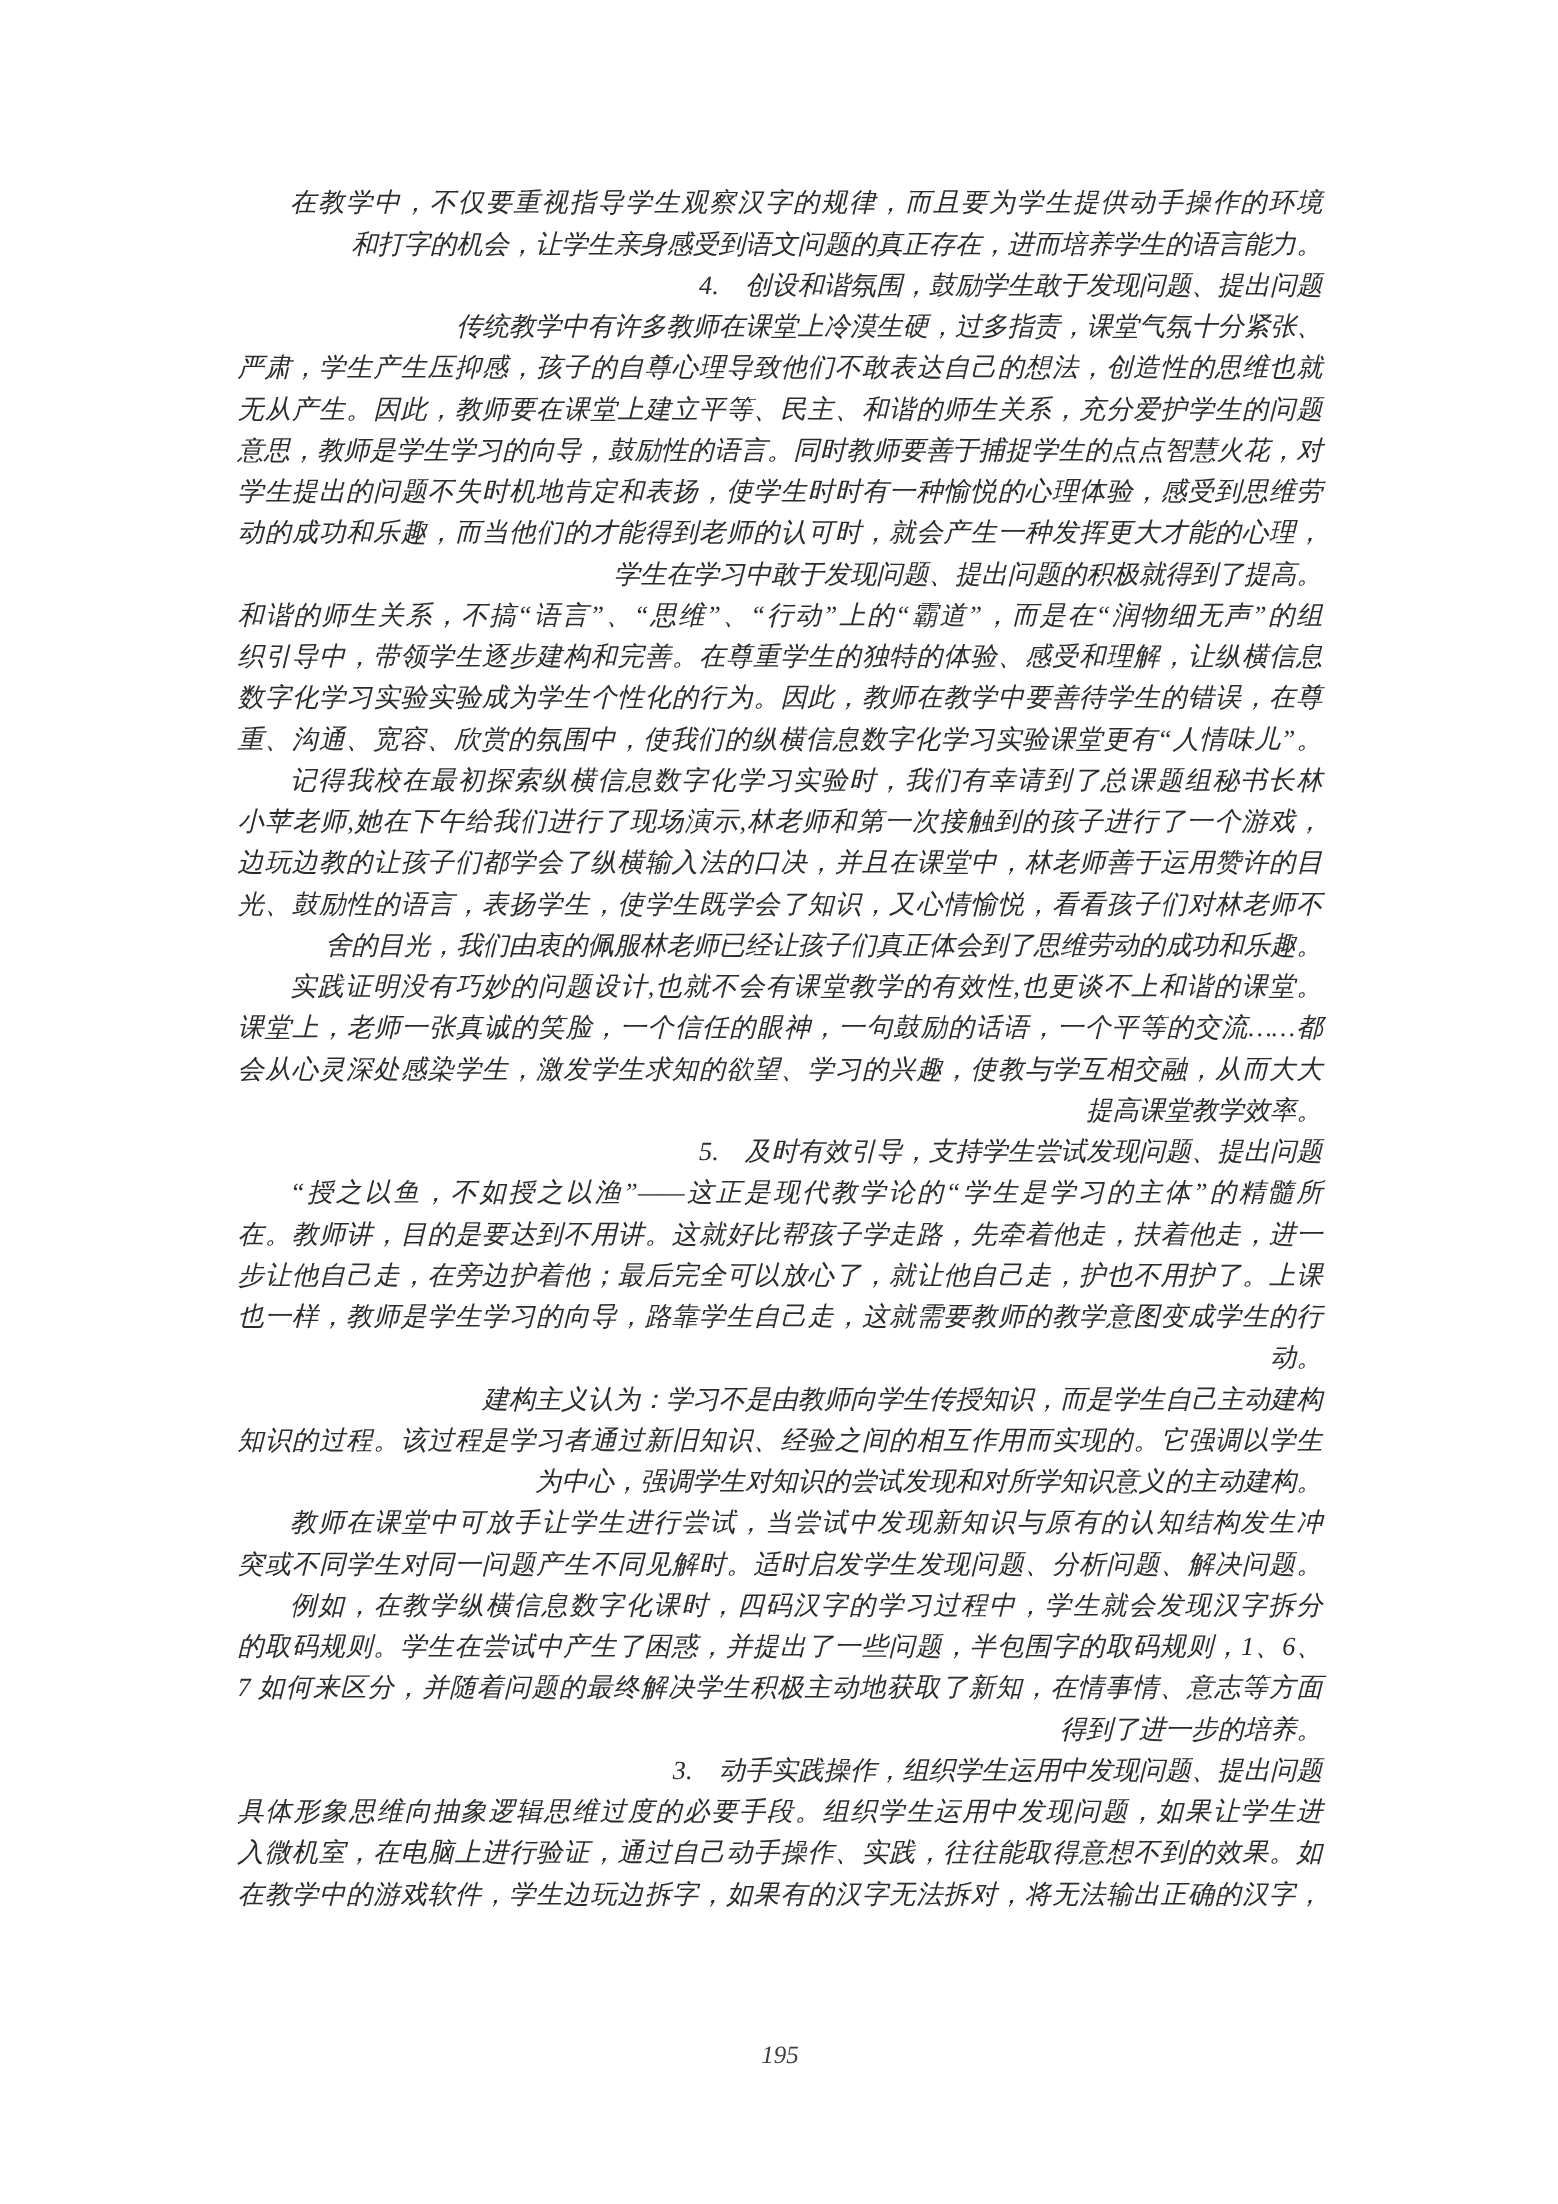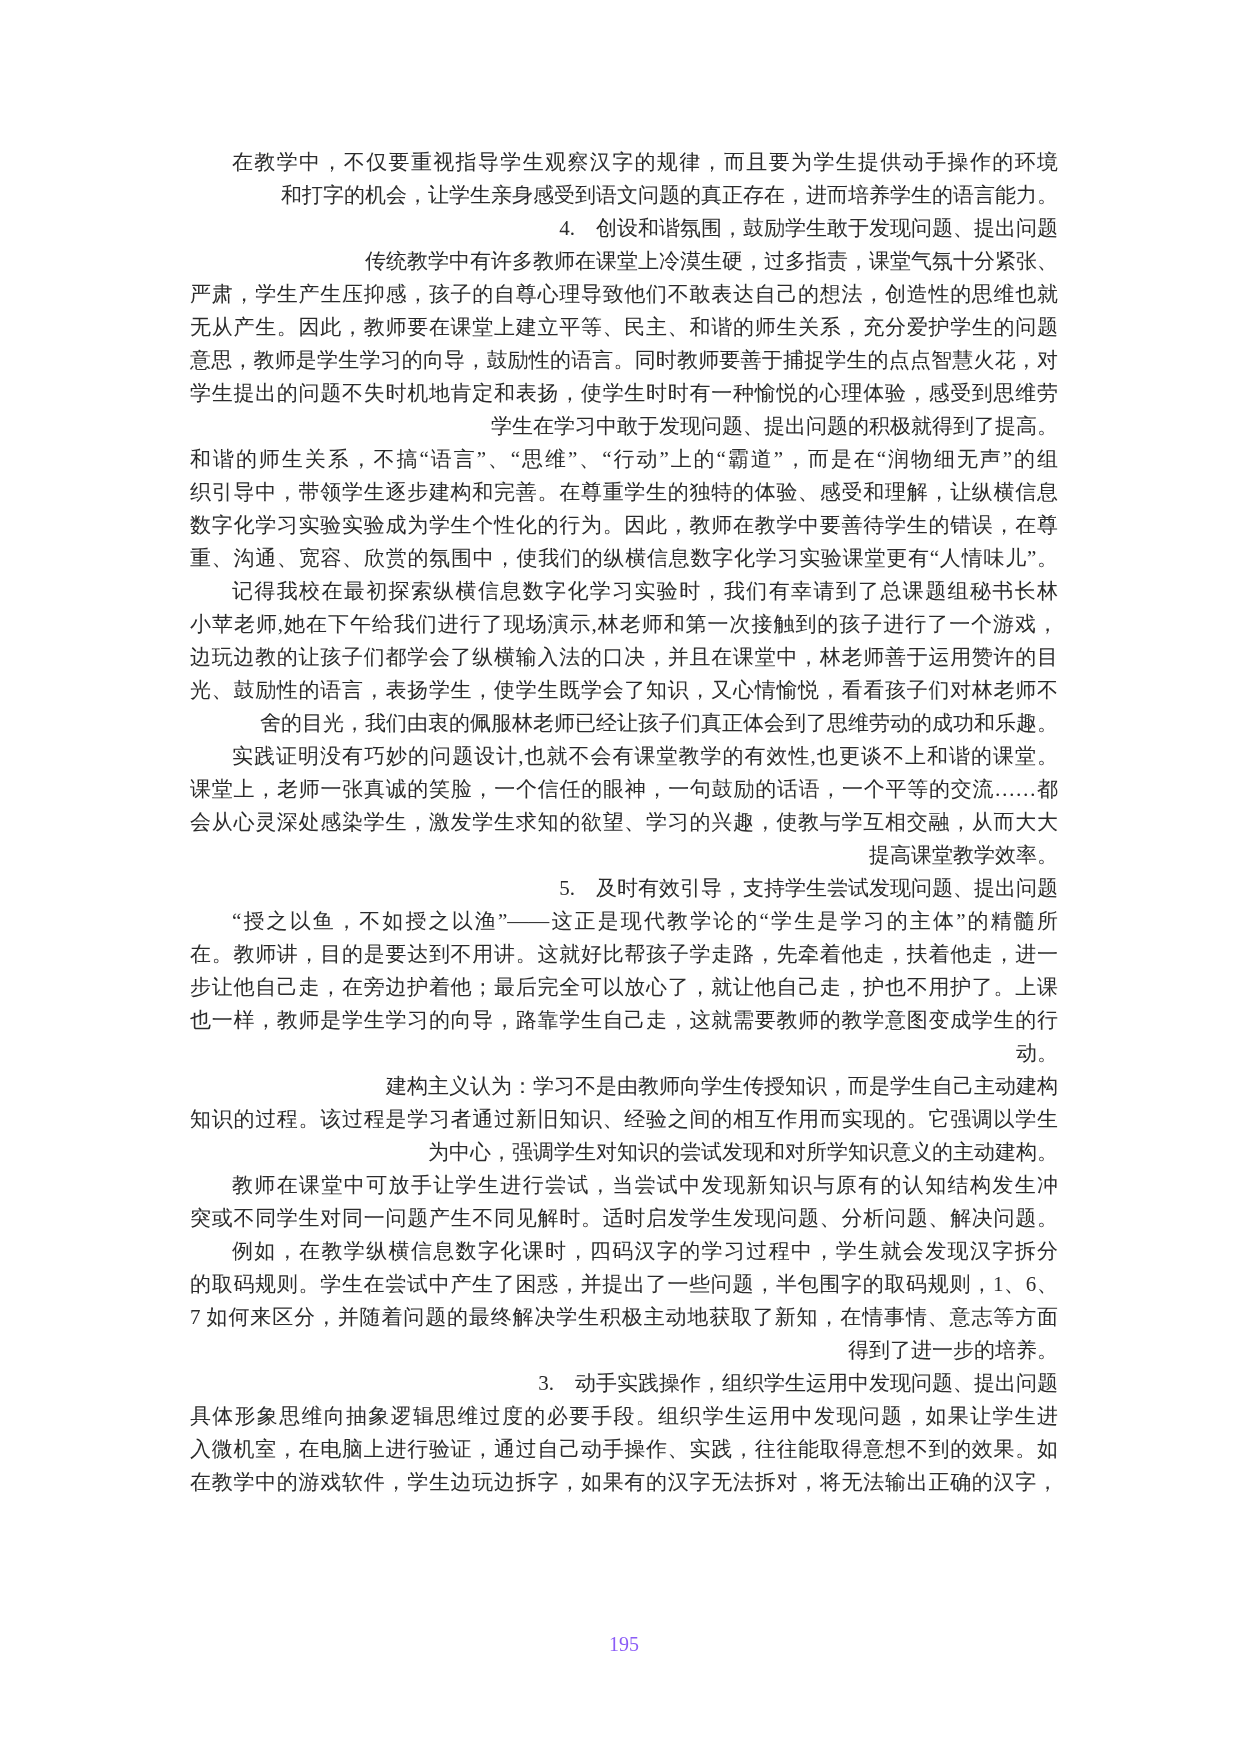--- a/index.html
+++ b/index.html
@@ -8,20 +8,21 @@
     background: #ffffff;
   }
   .page {
     position: relative;
     width: 1246px;
     height: 1763px;
     background: #ffffff;
     overflow: hidden;
     font-family: "Liberation Serif", "DejaVu Serif", serif;
     color: #2b2b2b;
+    font-style: italic;
   }
   .text-block {
     position: absolute;
     left: 190px;
     top: 146px;
     width: 868px;
     font-size: 21px;
     line-height: 33px;
     letter-spacing: 0;
   }
@@ -35,36 +36,37 @@
     text-align-last: justify;
   }
   .line.ind2 { padding-left: 2em; }
   .footer {
     position: absolute;
     left: 190px;
     top: 1633px;
     width: 868px;
     text-align: center;
     font-size: 20px;
-    color: #8b5cf6;
+    color: #404040;
   }
 </style>
 </head>
 <body>
 
 <div class="page">
   <div class="text-block">
       <div class="line full ind2">在教学中，不仅要重视指导学生观察汉字的规律，而且要为学生提供动手操作的环境</div>
       <div class="line">和打字的机会，让学生亲身感受到语文问题的真正存在，进而培养学生的语言能力。</div>
       <div class="line ind2">4.　创设和谐氛围，鼓励学生敢于发现问题、提出问题</div>
       <div class="line ind2">传统教学中有许多教师在课堂上冷漠生硬，过多指责，课堂气氛十分紧张、</div>
       <div class="line full">严肃，学生产生压抑感，孩子的自尊心理导致他们不敢表达自己的想法，创造性的思维也就</div>
       <div class="line full">无从产生。因此，教师要在课堂上建立平等、民主、和谐的师生关系，充分爱护学生的问题</div>
       <div class="line full">意思，教师是学生学习的向导，鼓励性的语言。同时教师要善于捕捉学生的点点智慧火花，对</div>
       <div class="line full">学生提出的问题不失时机地肯定和表扬，使学生时时有一种愉悦的心理体验，感受到思维劳</div>
+      <div class="line full">动的成功和乐趣，而当他们的才能得到老师的认可时，就会产生一种发挥更大才能的心理，</div>
       <div class="line">学生在学习中敢于发现问题、提出问题的积极就得到了提高。</div>
       <div class="line full">和谐的师生关系，不搞“语言”、“思维”、“行动”上的“霸道”，而是在“润物细无声”的组</div>
       <div class="line full">织引导中，带领学生逐步建构和完善。在尊重学生的独特的体验、感受和理解，让纵横信息</div>
       <div class="line full">数字化学习实验实验成为学生个性化的行为。因此，教师在教学中要善待学生的错误，在尊</div>
       <div class="line full">重、沟通、宽容、欣赏的氛围中，使我们的纵横信息数字化学习实验课堂更有“人情味儿”。</div>
       <div class="line full ind2">记得我校在最初探索纵横信息数字化学习实验时，我们有幸请到了总课题组秘书长林</div>
       <div class="line full">小苹老师,她在下午给我们进行了现场演示,林老师和第一次接触到的孩子进行了一个游戏，</div>
       <div class="line full">边玩边教的让孩子们都学会了纵横输入法的口决，并且在课堂中，林老师善于运用赞许的目</div>
       <div class="line full">光、鼓励性的语言，表扬学生，使学生既学会了知识，又心情愉悦，看看孩子们对林老师不</div>
       <div class="line">舍的目光，我们由衷的佩服林老师已经让孩子们真正体会到了思维劳动的成功和乐趣。</div>

